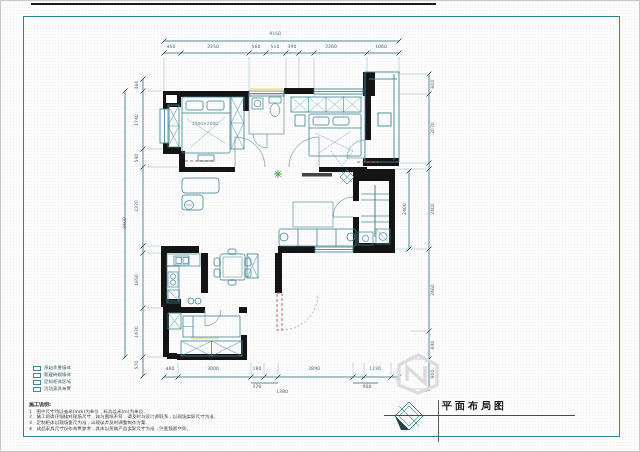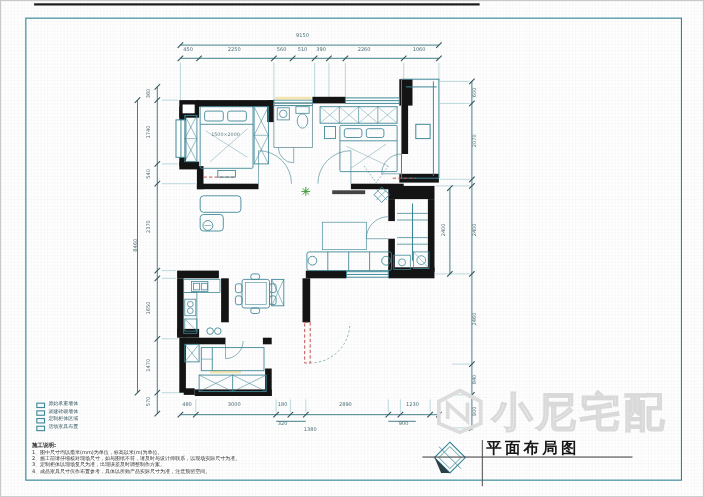--- a/index.html
+++ b/index.html
@@ -20,21 +20,21 @@
   #plan-svg{position:absolute;left:0;top:0;width:640px;height:452px;}
   
   #watermark{position:absolute;left:394px;top:352px;display:flex;align-items:center;gap:6px;z-index:1;}
   .wm-text{
     font-size:37px;font-weight:800;letter-spacing:3px;line-height:1;
     color:#ececec;-webkit-text-stroke:1px #d9d9d9;white-space:nowrap;
   }
   
   #title-block{position:absolute;left:383px;top:395px;width:200px;height:50px;z-index:2;}
   #title-text{
-    position:absolute;left:58px;top:3px;font-size:14px;font-weight:600;color:#161616;
+    position:absolute;left:58px;top:3px;font-size:10px;font-weight:600;color:#161616;
     letter-spacing:3px;white-space:nowrap;
   }
   #title-underline{position:absolute;left:0px;top:19px;width:191px;height:1px;background:#4a4a4a;}
   #title-vline{position:absolute;left:54px;top:4px;width:1px;height:42px;background:#5a5a5a;}
   
   .dim-label{
     position:absolute;font-size:4.6px;color:#4c6e78;white-space:nowrap;
     transform:translate(-50%,-50%);line-height:1;z-index:1;
   }
   .dim-label.rot{transform:translate(-50%,-50%) rotate(-90deg);}
@@ -54,21 +54,20 @@
 
 <div id="page">
   <div id="top-edge-line"></div>
   <div id="frame"></div>
 
   <div id="watermark">
     <svg width="46" height="42" viewBox="0 0 46 42">
       <polygon points="23,2 42,12 42,32 23,40 4,32 4,12" fill="none" stroke="#dcdcdc" stroke-width="3.4"></polygon>
       <polyline points="12,28 12,14 30,30 30,13" fill="none" stroke="#dcdcdc" stroke-width="3.4"></polyline>
     </svg>
-    <span class="wm-text">小尼宅配</span>
   </div>
 
   <svg id="plan-svg" viewBox="0 0 640 452">
 
     <g stroke="#a9cdd4" stroke-width="0.7">
       <line x1="163" y1="56" x2="163" y2="90"></line>
         <line x1="248" y1="56" x2="248" y2="92"></line>
       <line x1="285" y1="56" x2="285" y2="89"></line>
         <line x1="298" y1="56" x2="298" y2="89"></line>
       <line x1="313" y1="56" x2="313" y2="89"></line>

